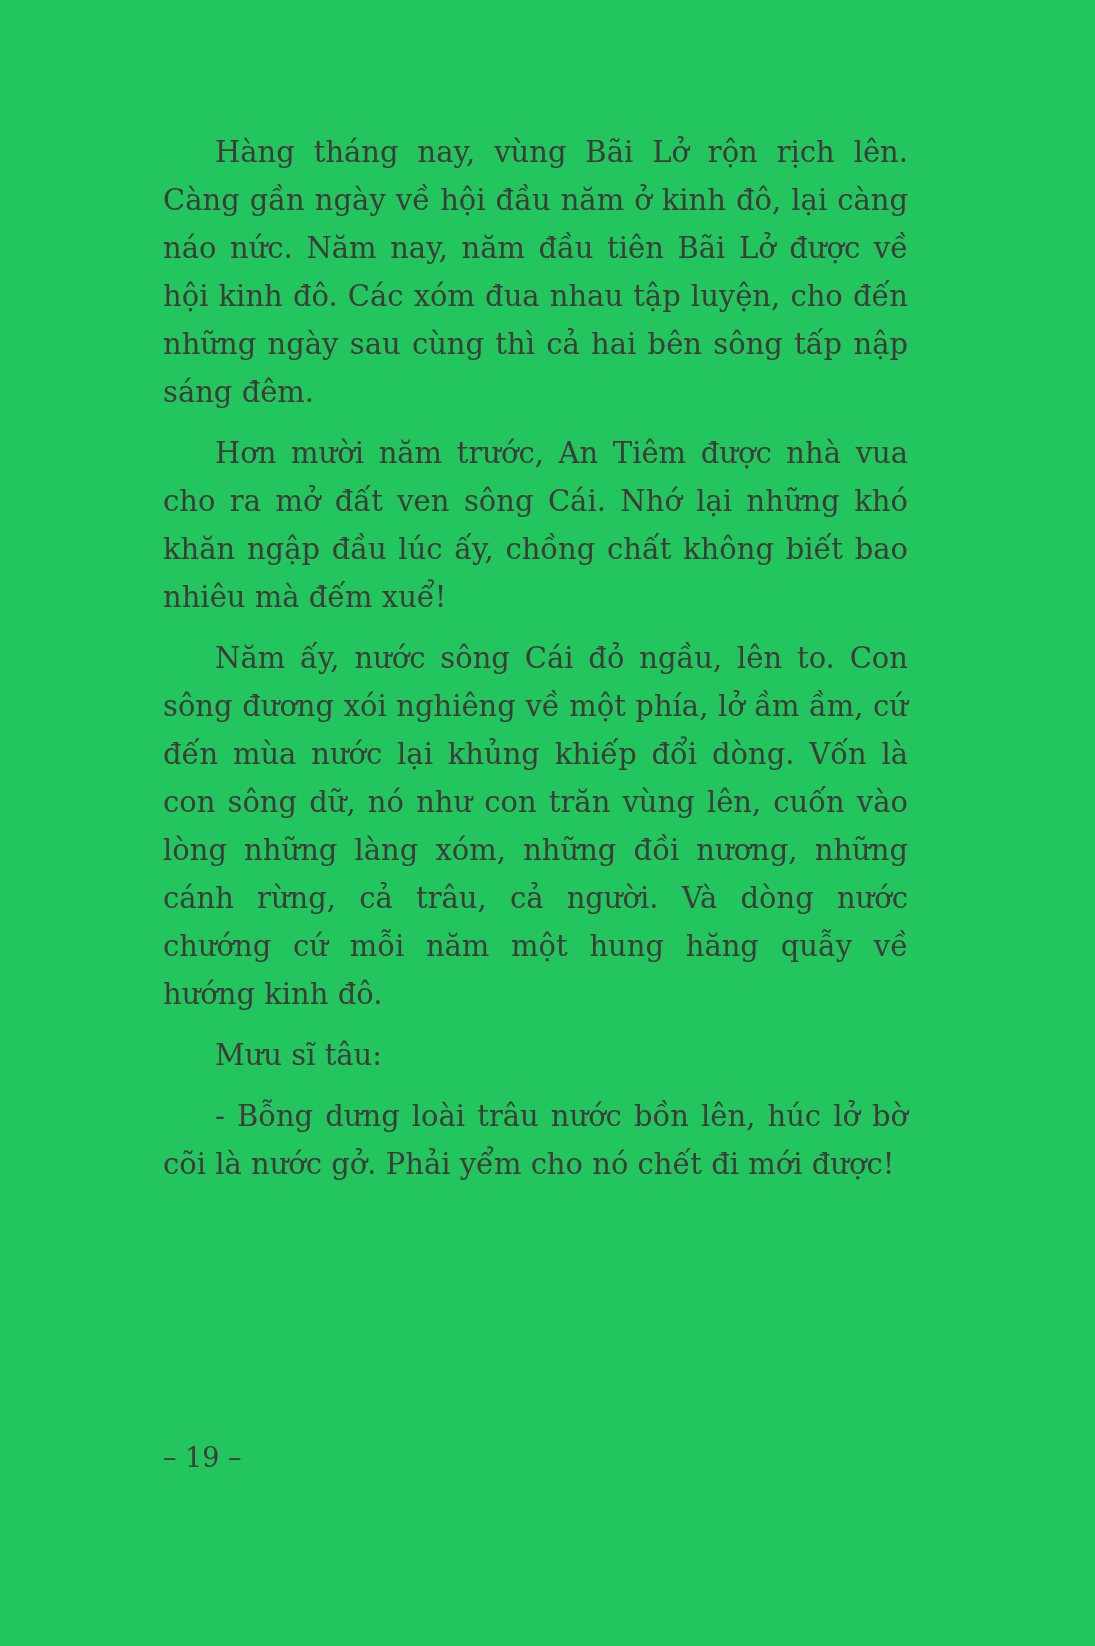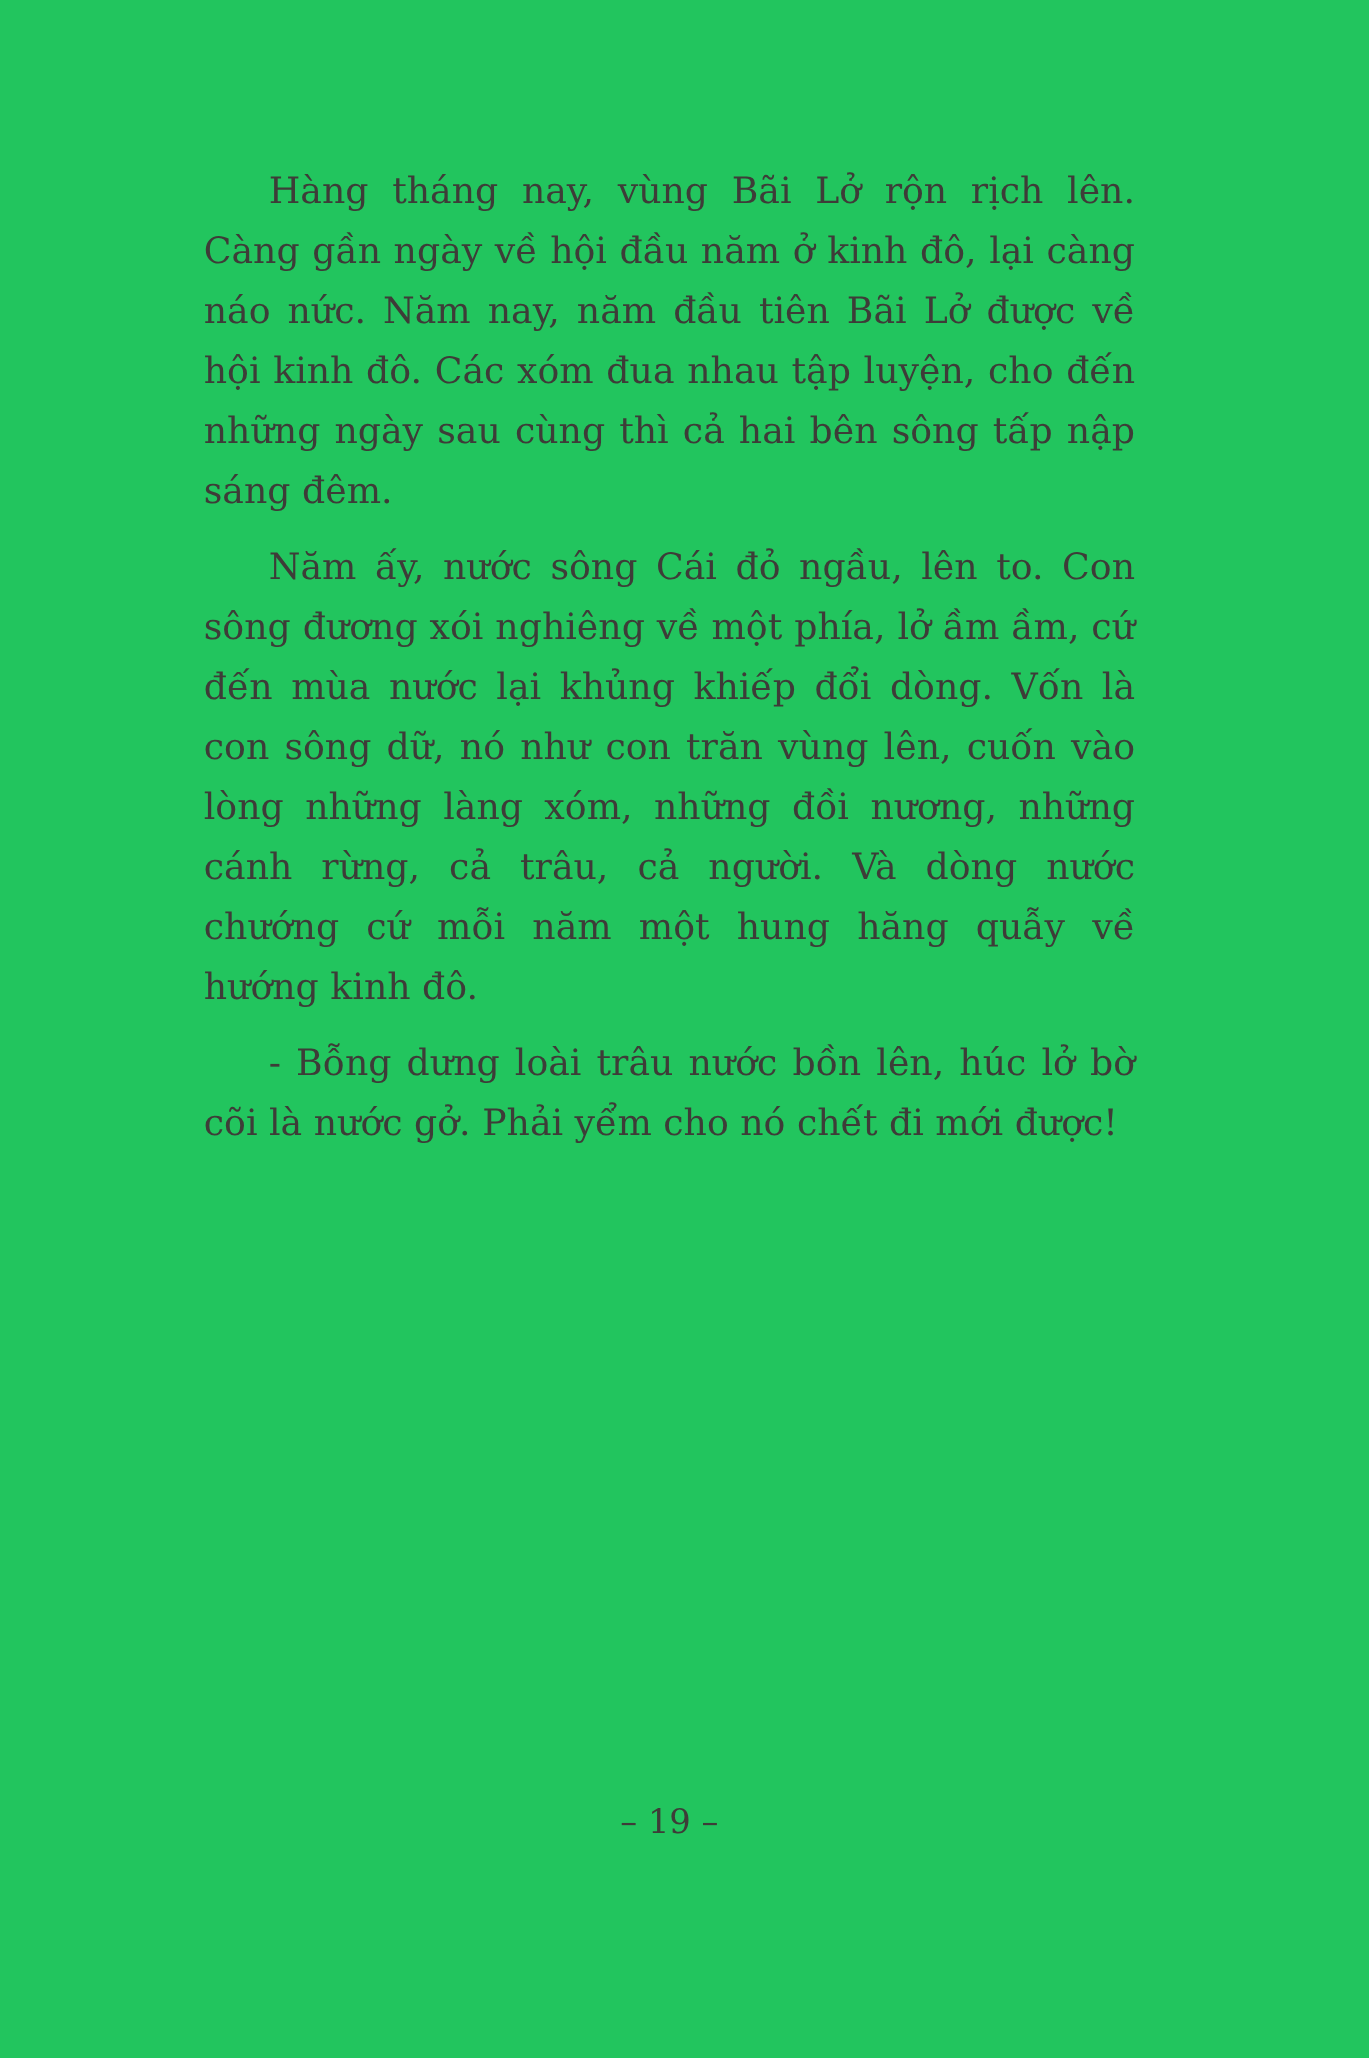--- a/index.html
+++ b/index.html
@@ -28,29 +28,31 @@
   }
   .text-block p {
     margin: 0 0 13px 0;
     text-indent: 52px;
   }
   .page-number {
     position: absolute;
     left: 163px;
     top: 1442px;
     width: 745px;
-    text-align: center;
+    text-align: left;
     color: #3e3c38;
     font-size: 27px;
     font-family: "DejaVu Serif", "Liberation Serif", serif;
   }
 </style>
 </head>
 <body>
 
 <div class="page">
   <div class="text-block">
     <p>Hàng tháng nay, vùng Bãi Lở rộn rịch lên. Càng gần ngày về hội đầu năm ở kinh đô, lại càng náo nức. Năm nay, năm đầu tiên Bãi Lở được về hội kinh đô. Các xóm đua nhau tập luyện, cho đến những ngày sau cùng thì cả hai bên sông tấp nập sáng đêm.</p>
+    <p>Hơn mười năm trước, An Tiêm được nhà vua cho ra mở đất ven sông Cái. Nhớ lại những khó khăn ngập đầu lúc ấy, chồng chất không biết bao nhiêu mà đếm xuể!</p>
     <p>Năm ấy, nước sông Cái đỏ ngầu, lên to. Con sông đương xói nghiêng về một phía, lở ầm ầm, cứ đến mùa nước lại khủng khiếp đổi dòng. Vốn là con sông dữ, nó như con trăn vùng lên, cuốn vào lòng những làng xóm, những đồi nương, những cánh rừng, cả trâu, cả người. Và dòng nước chướng cứ mỗi năm một hung hăng quẫy về hướng kinh đô.</p>
+    <p>Mưu sĩ tâu:</p>
     <p>- Bỗng dưng loài trâu nước bồn lên, húc lở bờ cõi là nước gở. Phải yểm cho nó chết đi mới được!</p>
   </div>
   <div class="page-number">– 19 –</div>
 </div>
 
 </body></html>

